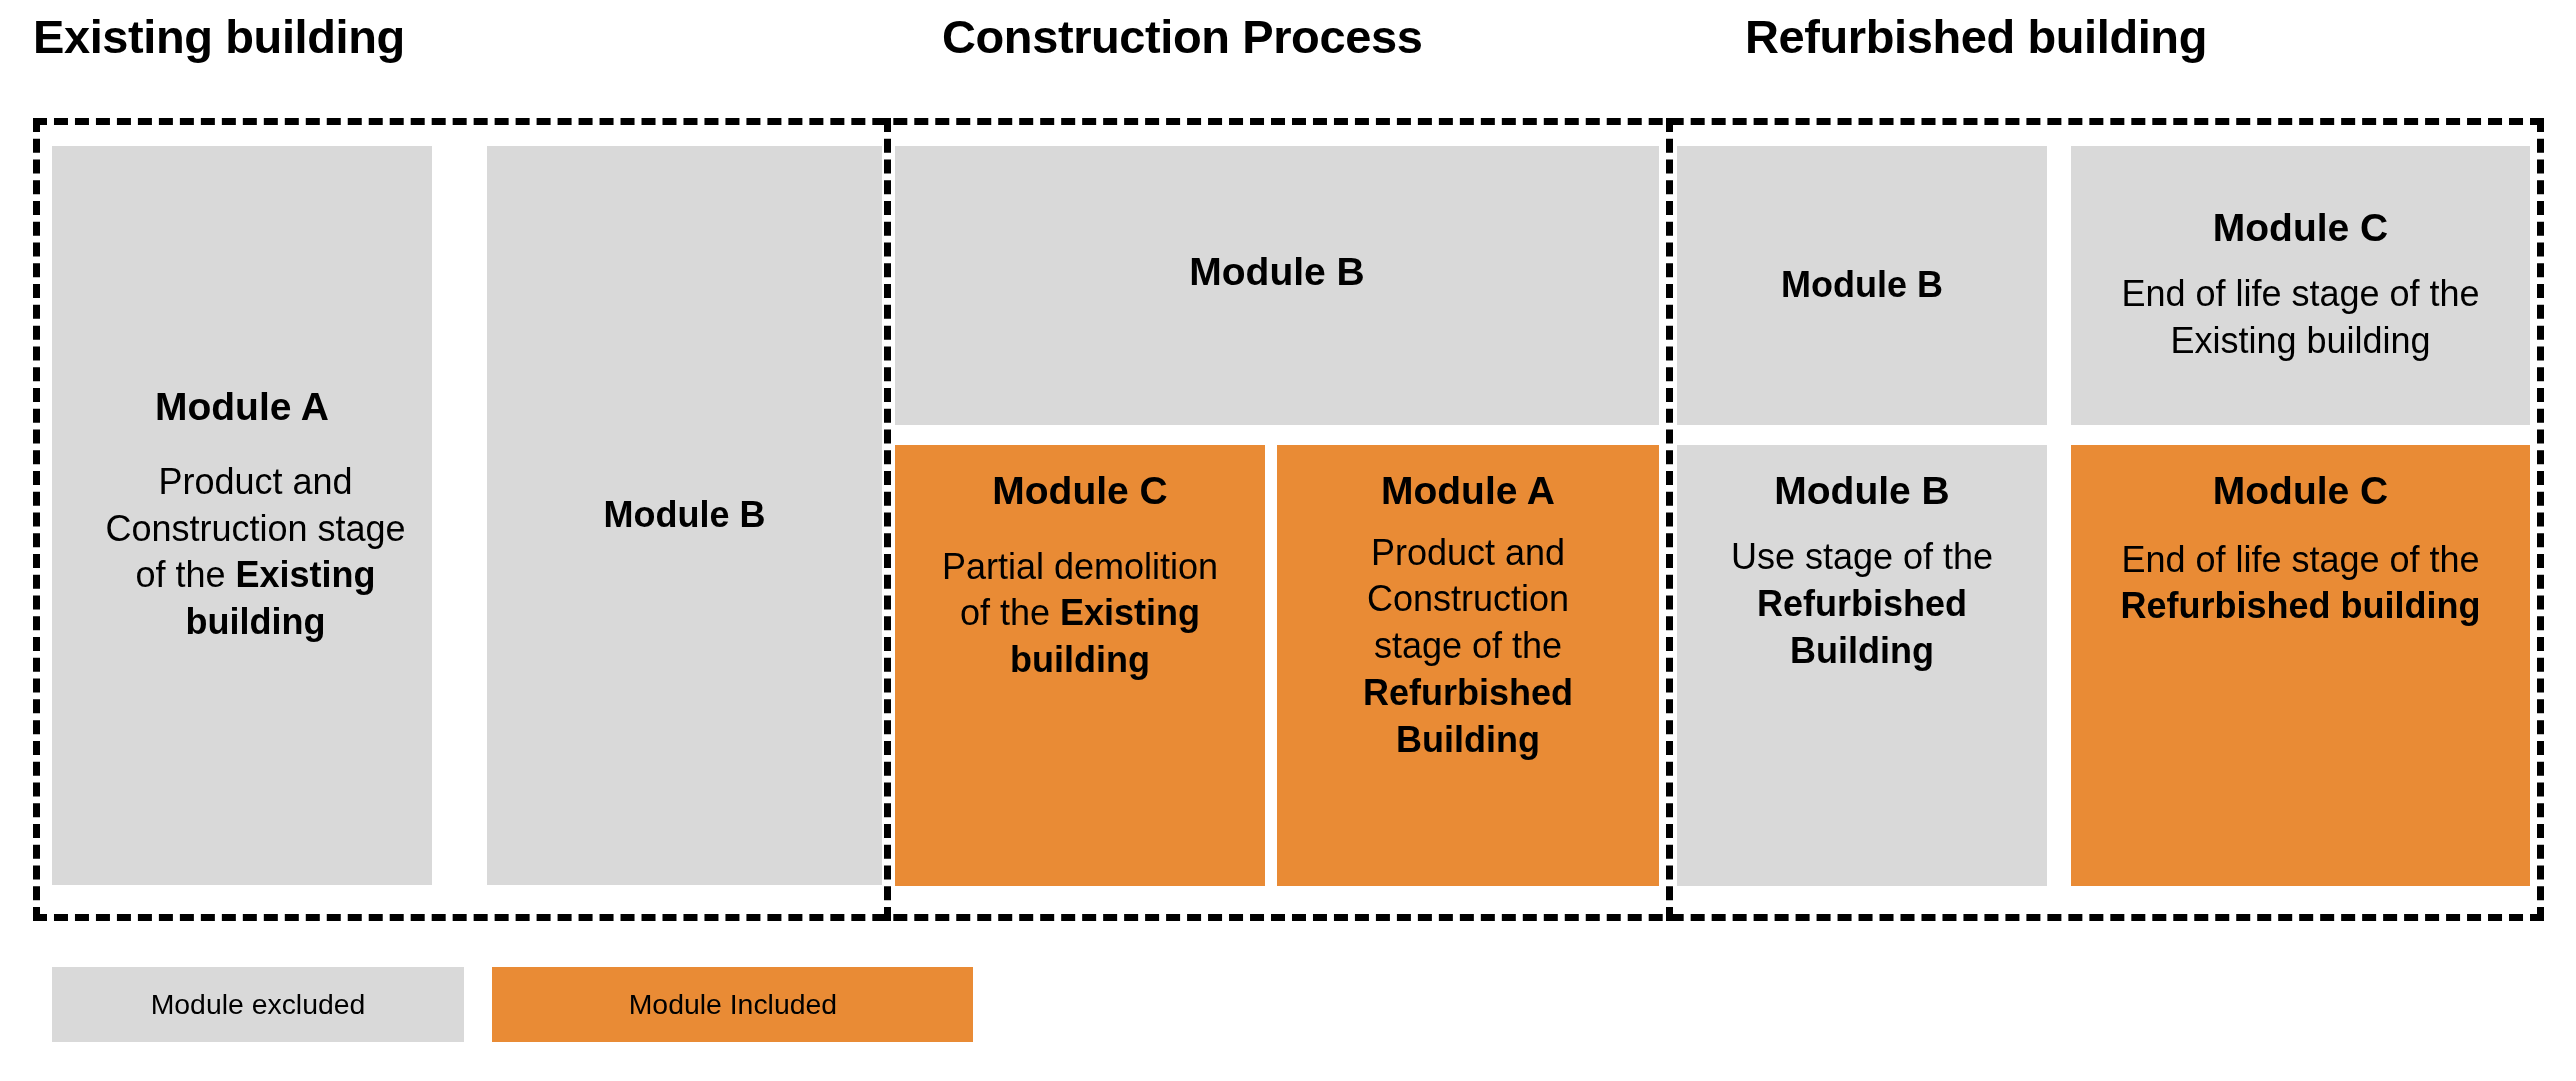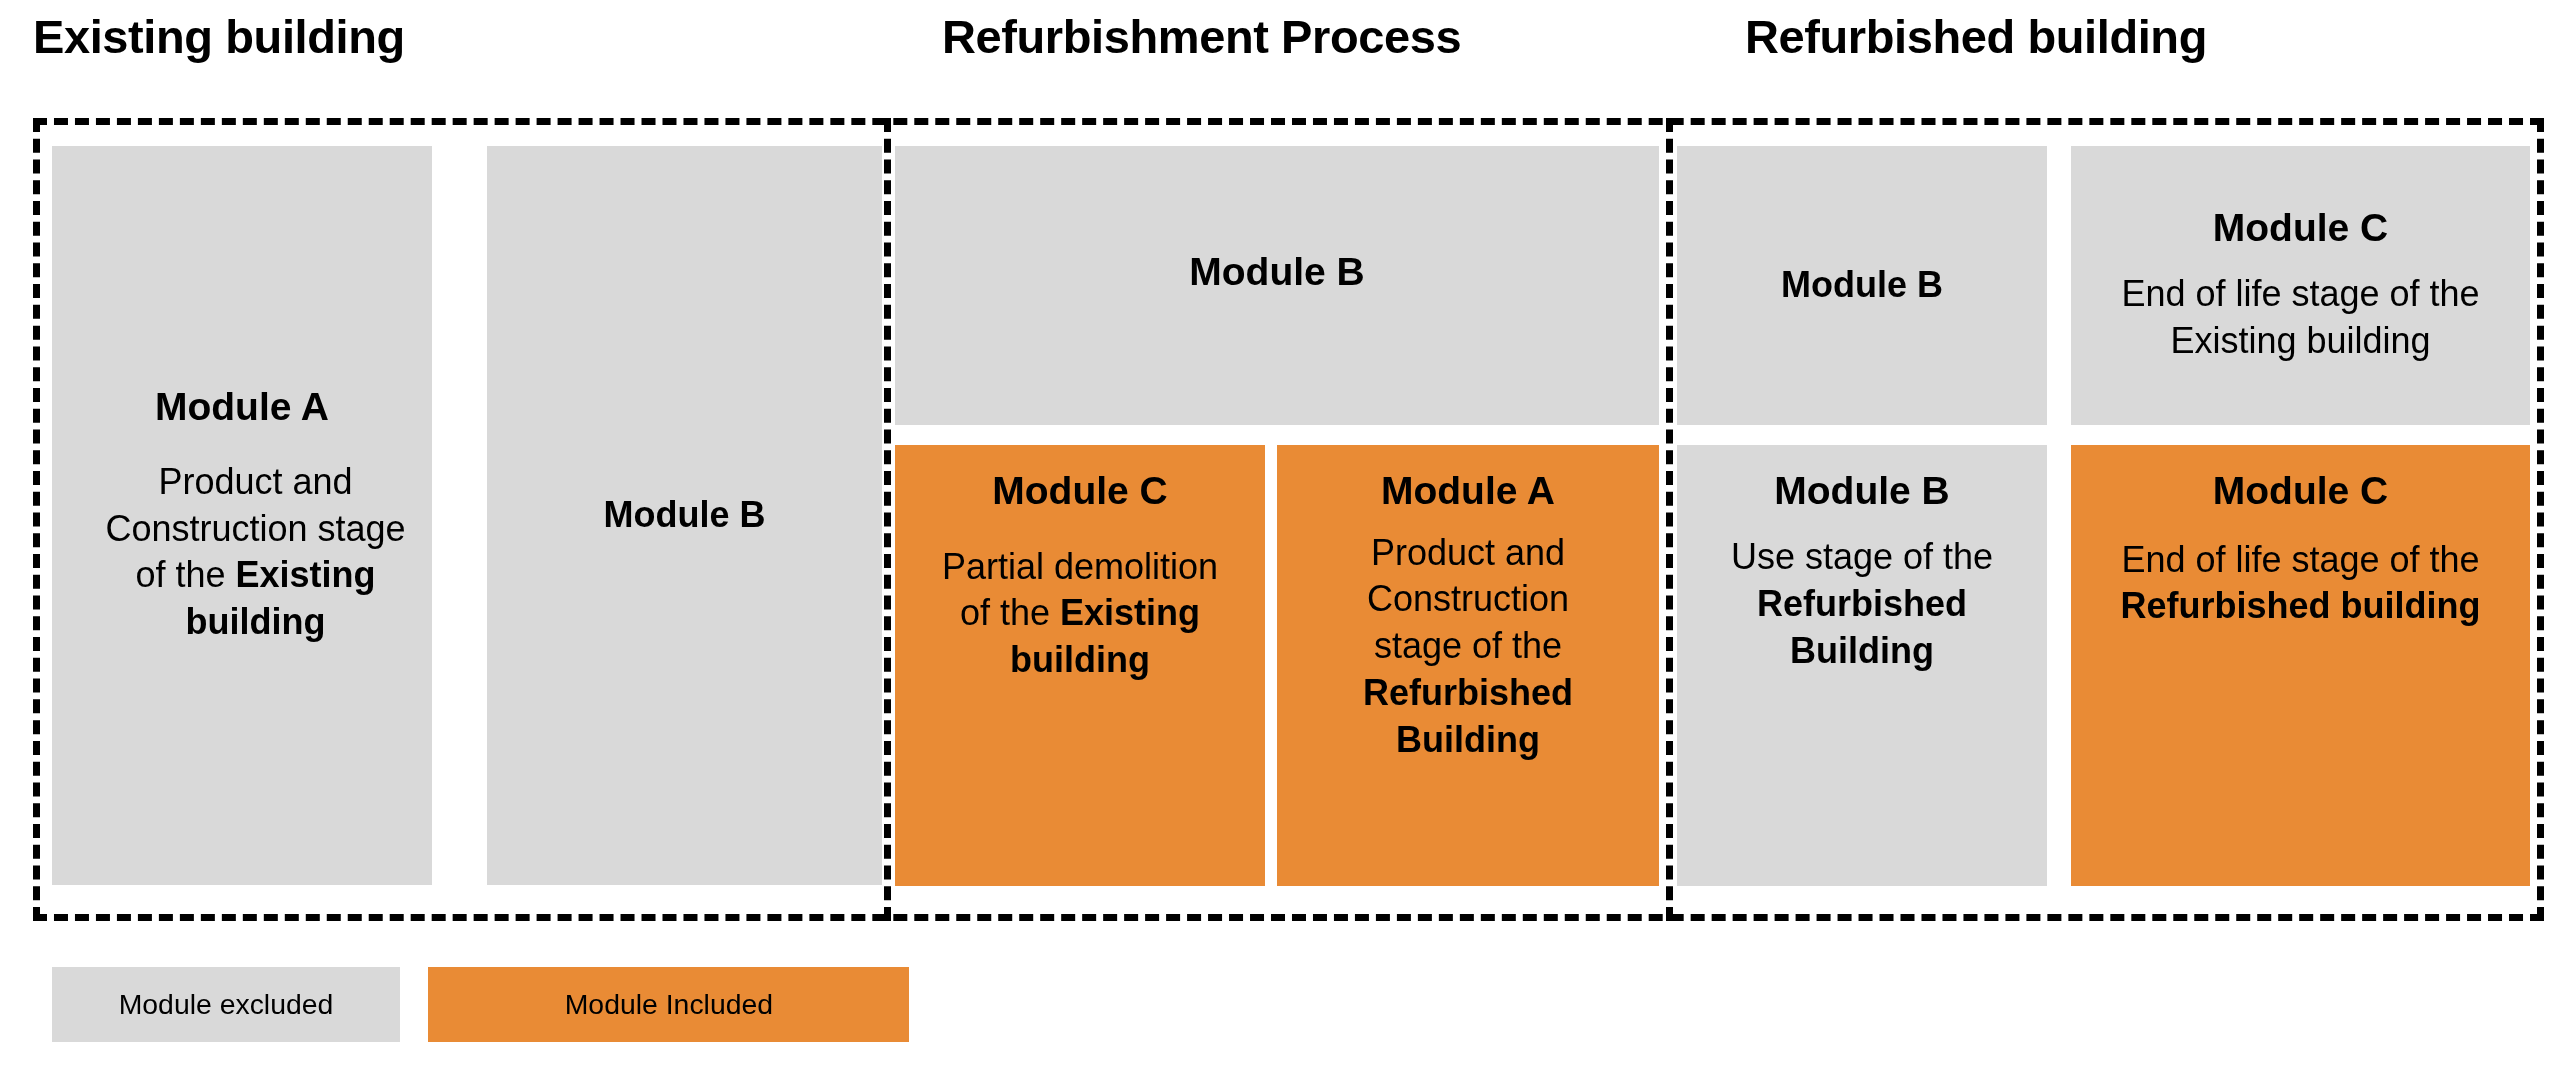--- a/index.html
+++ b/index.html
@@ -170,35 +170,35 @@
   .legend-item {
     display: flex;
     align-items: center;
     justify-content: center;
     height: 75px;
     font-size: 28.4px;
     line-height: 1;
     box-sizing: border-box;
   }
   #legend-excluded {
-    width: 348px;
+    width: 412px;
     background: #d9d9d9;
     margin-right: 28.4px;
   }
   #legend-included {
     width: 481px;
     background: #e98b35;
   }
 </style>
 </head>
 <body>
 
 <div class="headers">
   <div class="col-header" id="hdr-existing">Existing building</div>
-  <div class="col-header" id="hdr-process">Refurbishment Process</div>
+  <div class="col-header" id="hdr-process">Construction Process</div>
   <div class="col-header" id="hdr-refurb">Refurbished building</div>
 </div>
 
 <div class="frame"></div>
 <div class="divider" id="divider-1"></div>
 <div class="divider" id="divider-2"></div>
 
 <div class="box grey" id="box-module-a">
   <div class="box-title">Module A</div>
   <div class="box-desc"><span>Product and Construction stage of the </span><b>Existing building</b></div>

